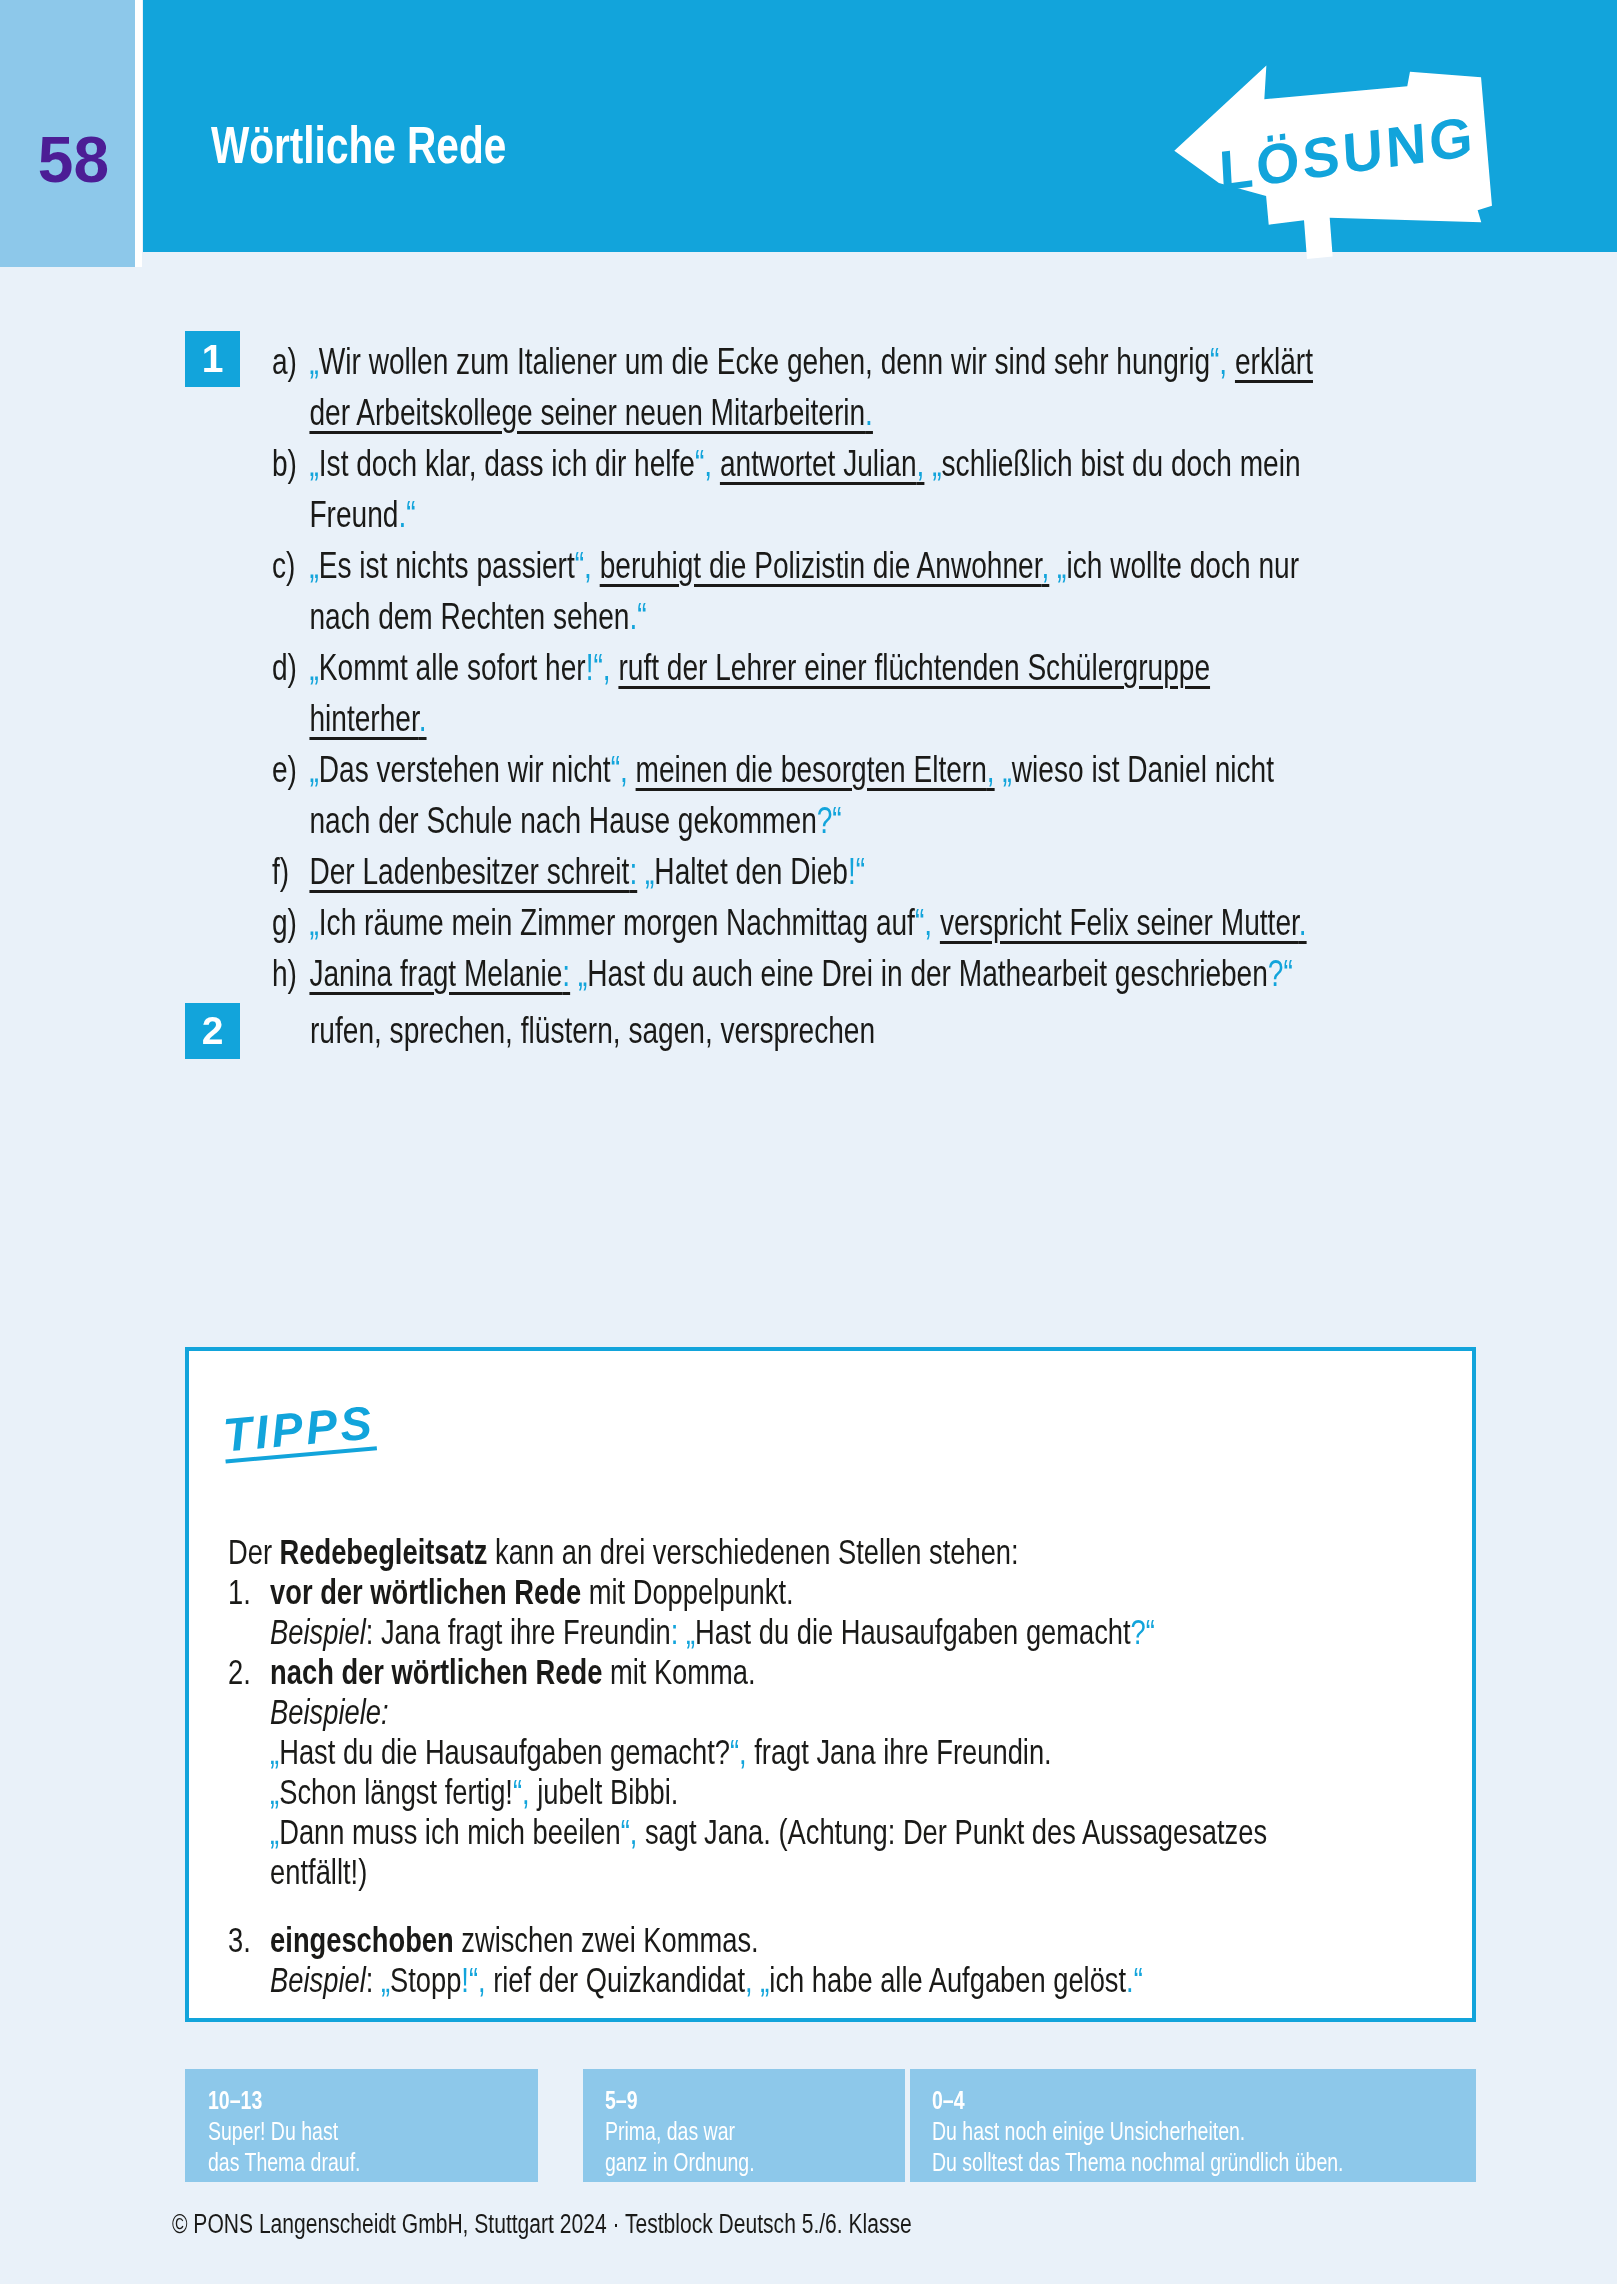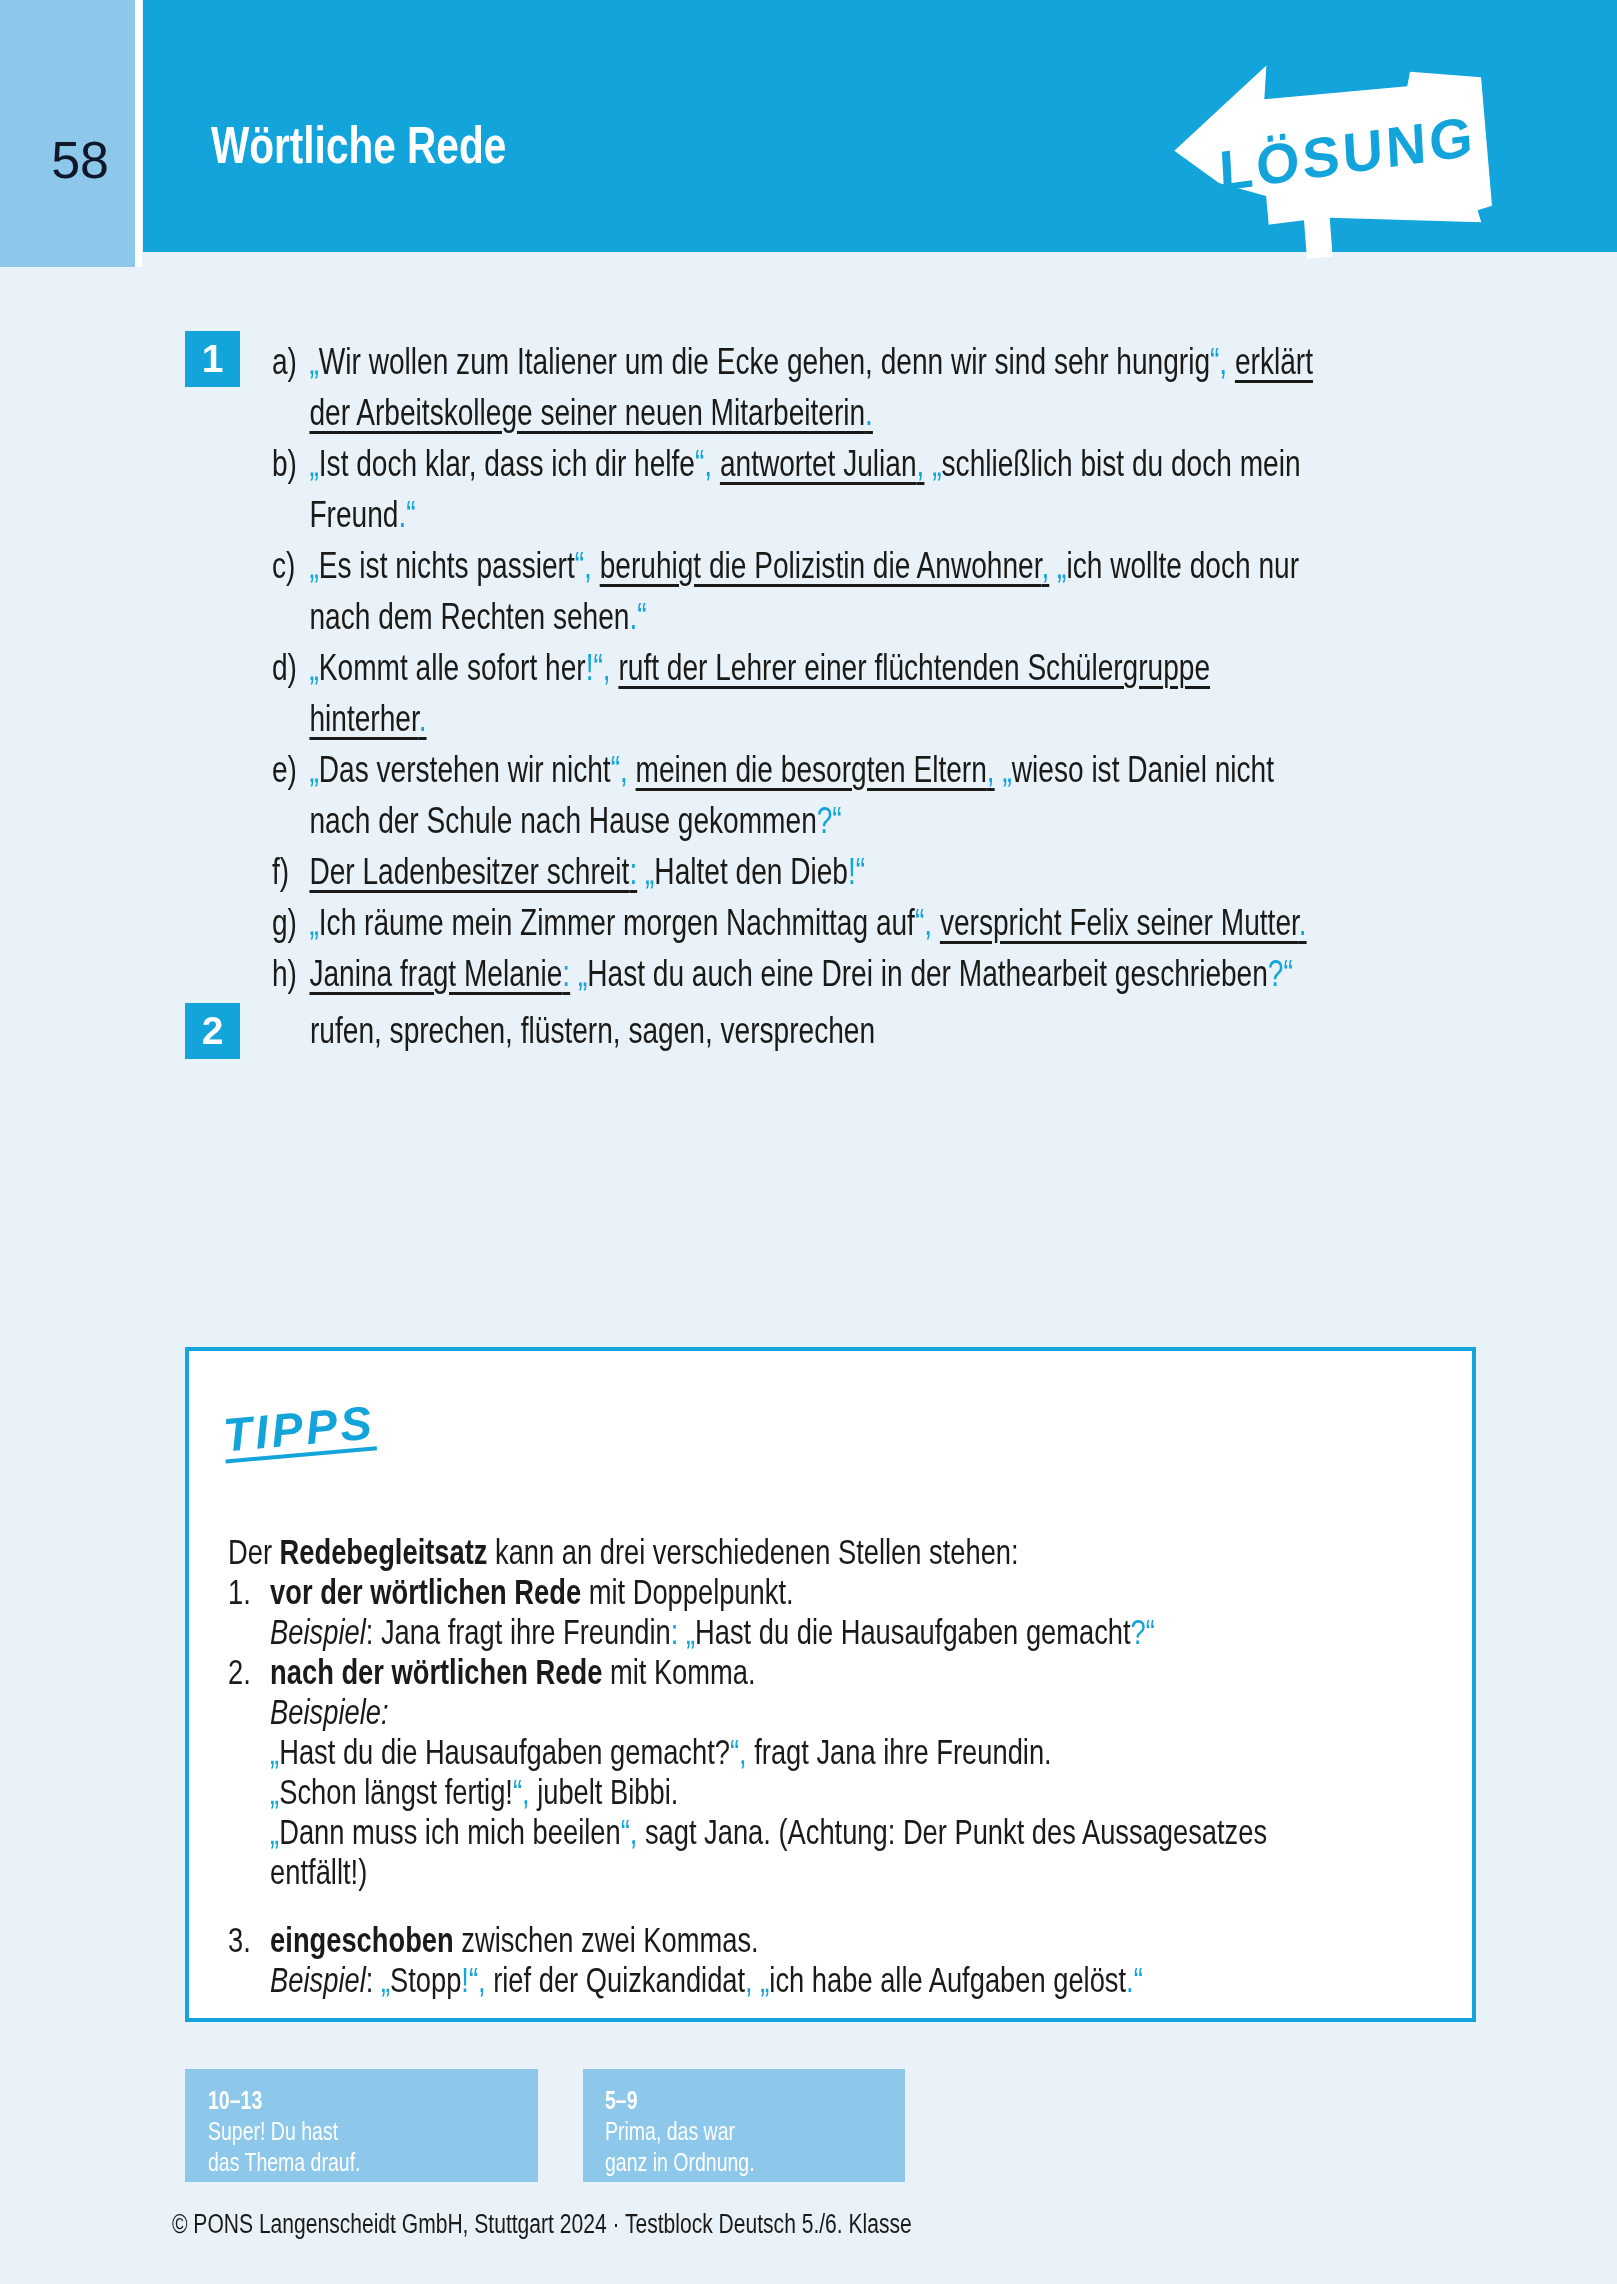--- a/index.html
+++ b/index.html
@@ -18,21 +18,21 @@
     color:var(--ink);
   }
   
   .cond{transform:scaleX(0.78);transform-origin:0 0;}
 
   
   .page-num-strip{
     position:absolute;left:0;top:0;width:135px;height:267px;
     background:var(--light);display:flex;align-items:center;justify-content:flex-end;
   }
-  .page-num{font-size:52px;font-weight:400;color:#0f172a;padding-right:26px;padding-top:52px;}
+  .page-num{font-size:64px;font-weight:700;color:#4c1d95;padding-right:26px;padding-top:52px;}
   .header-gap{position:absolute;left:135px;top:0;width:7.3px;height:267px;background:#fff;}
   .header-band{position:absolute;left:143px;top:0;right:0;height:252px;background:var(--accent);}
   .page-title{
     position:absolute;left:68px;top:119px;font-size:52px;line-height:52px;
     font-weight:700;color:#fff;white-space:nowrap;
   }
   .stamp-arrow{position:absolute;left:1170px;top:40px;width:322px;height:246px;transform:rotate(-2deg);}
   .stamp-text{
     position:absolute;left:1218px;top:122px;width:242px;text-align:center;
     font-size:56px;font-weight:700;letter-spacing:3.2px;color:var(--accent);
@@ -209,18 +209,25 @@
       <div class="band-line">das Thema drauf.</div>
     </div>
   </div>
   <div class="band-cell c2">
     <div class="band-inner cond">
       <div class="band-range">5–9</div>
       <div class="band-line">Prima, das war</div>
       <div class="band-line">ganz in Ordnung.</div>
     </div>
   </div>
+  <div class="band-cell c3">
+    <div class="band-inner cond">
+      <div class="band-range">0–4</div>
+      <div class="band-line">Du hast noch einige Unsicherheiten.</div>
+      <div class="band-line">Du solltest das Thema nochmal gründlich üben.</div>
+    </div>
+  </div>
 </section>
 
 <footer class="footer">
   <div class="footer-text cond">© PONS Langenscheidt GmbH, Stuttgart 2024 · Testblock Deutsch 5./6. Klasse</div>
 </footer>
 
 
 </body></html>

